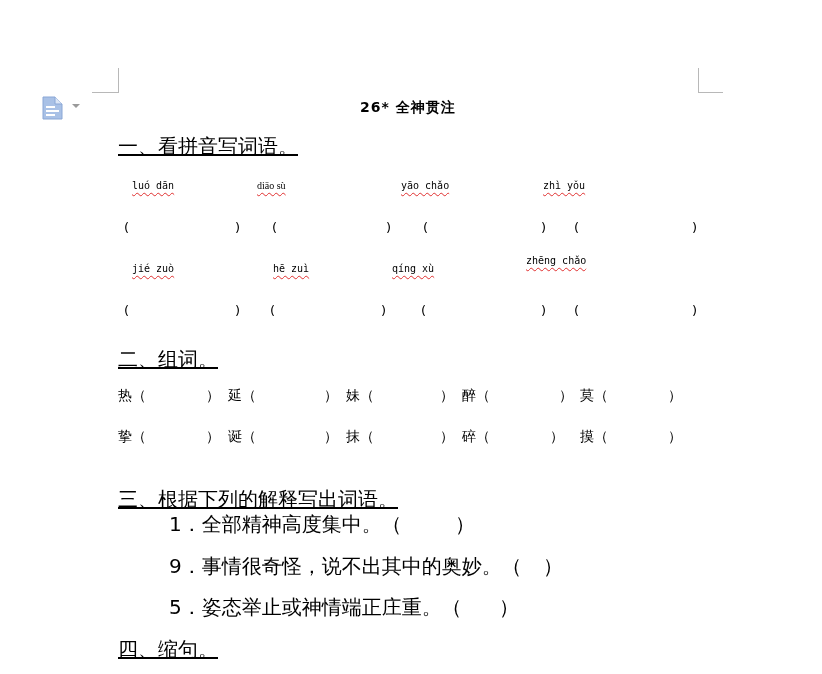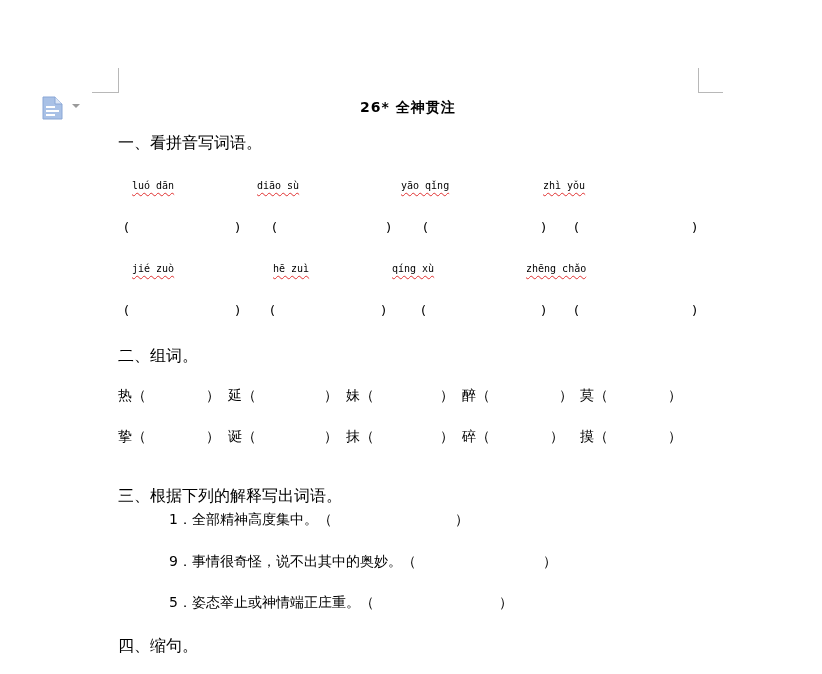--- a/index.html
+++ b/index.html
@@ -9,26 +9,26 @@
     }
     .abs { position: absolute; white-space: nowrap; }
     .corner-tl { position: absolute; left: 92px; top: 68px; width: 26px; height: 24px;
       border-right: 1px solid #b8b8b8; border-bottom: 1px solid #b8b8b8; }
     .corner-tr { position: absolute; left: 698px; top: 68px; width: 24px; height: 24px;
       border-left: 1px solid #b8b8b8; border-bottom: 1px solid #b8b8b8; }
     .doc-icon { position: absolute; left: 42px; top: 96px; width: 22px; height: 24px; cursor: pointer; }
     .doc-caret { position: absolute; left: 72px; top: 104px; width: 0; height: 0;
       border-left: 4px solid transparent; border-right: 4px solid transparent; border-top: 4px solid #9a9a9a; }
     .title { font-weight: bold; font-size: 14px; left: 360px; top: 99px; letter-spacing: 1px; }
-    .sec { font-size: 16px; }
+    .sec { font-size: 20px; text-decoration: underline; }
     .pinyin { font-family: "DejaVu Sans Mono", monospace; font-size: 10px;
       text-decoration: underline wavy #e03030; text-decoration-thickness: 1px; text-underline-offset: 3px; }
     .paren { font-size: 13px; }
     .word { font-size: 14px; }
-    .item { font-size: 14px; }
+    .item { font-size: 20px; }
   </style>
 </head>
 <body>
 
 <div class="corner-tl"></div>
 <div class="corner-tr"></div>
 
 <div class="doc-icon">
   <svg width="22" height="24" viewBox="0 0 22 24">
     <path d="M1 1 H13 L20 8 V23 H1 Z" fill="#a9c1e6" stroke="#8aa7d6" stroke-width="1"></path>
@@ -38,37 +38,37 @@
     <rect x="4" y="18" width="9" height="2" fill="#ffffff"></rect>
   </svg>
 </div>
 <div class="doc-caret"></div>
 
 <div class="abs title">26*  全神贯注</div>
 
 <div class="abs sec" style="left:118px; top:133px;">一、看拼音写词语。</div>
 
 <div class="abs pinyin" style="left:132px; top:180px;">luó  dān</div>
-<div class="abs pinyin" style="left:257px; top:180px;">diāo   sù</div>
-<div class="abs pinyin" style="left:401px; top:180px;">yāo  qǐng</div>
+<div class="abs pinyin" style="left:257px; top:180px;font-family:Liberation Serif, serif;">diāo   sù</div>
+<div class="abs pinyin" style="left:401px; top:180px;">yāo  chǎo</div>
 <div class="abs pinyin" style="left:543px; top:180px;">zhì   yǒu</div>
 
 <div class="abs paren" style="left:124px; top:220px;">(</div>
 <div class="abs paren" style="left:235px; top:220px;">)</div>
 <div class="abs paren" style="left:272px; top:220px;">(</div>
 <div class="abs paren" style="left:386px; top:220px;">)</div>
 <div class="abs paren" style="left:423px; top:220px;">(</div>
 <div class="abs paren" style="left:541px; top:220px;">)</div>
 <div class="abs paren" style="left:574px; top:220px;">(</div>
 <div class="abs paren" style="left:692px; top:220px;">)</div>
 
 <div class="abs pinyin" style="left:132px; top:263px;">jié  zuò</div>
 <div class="abs pinyin" style="left:273px; top:263px;">hē   zuì</div>
 <div class="abs pinyin" style="left:392px; top:263px;">qíng   xù</div>
-<div class="abs pinyin" style="left:526px; top:263px;">zhēng  chǎo</div>
+<div class="abs pinyin" style="left:526px; top:255px;">zhēng  chǎo</div>
 
 <div class="abs paren" style="left:124px; top:303px;">(</div>
 <div class="abs paren" style="left:235px; top:303px;">)</div>
 <div class="abs paren" style="left:270px; top:303px;">(</div>
 <div class="abs paren" style="left:381px; top:303px;">)</div>
 <div class="abs paren" style="left:421px; top:303px;">(</div>
 <div class="abs paren" style="left:541px; top:303px;">)</div>
 <div class="abs paren" style="left:574px; top:303px;">(</div>
 <div class="abs paren" style="left:692px; top:303px;">)</div>
 

